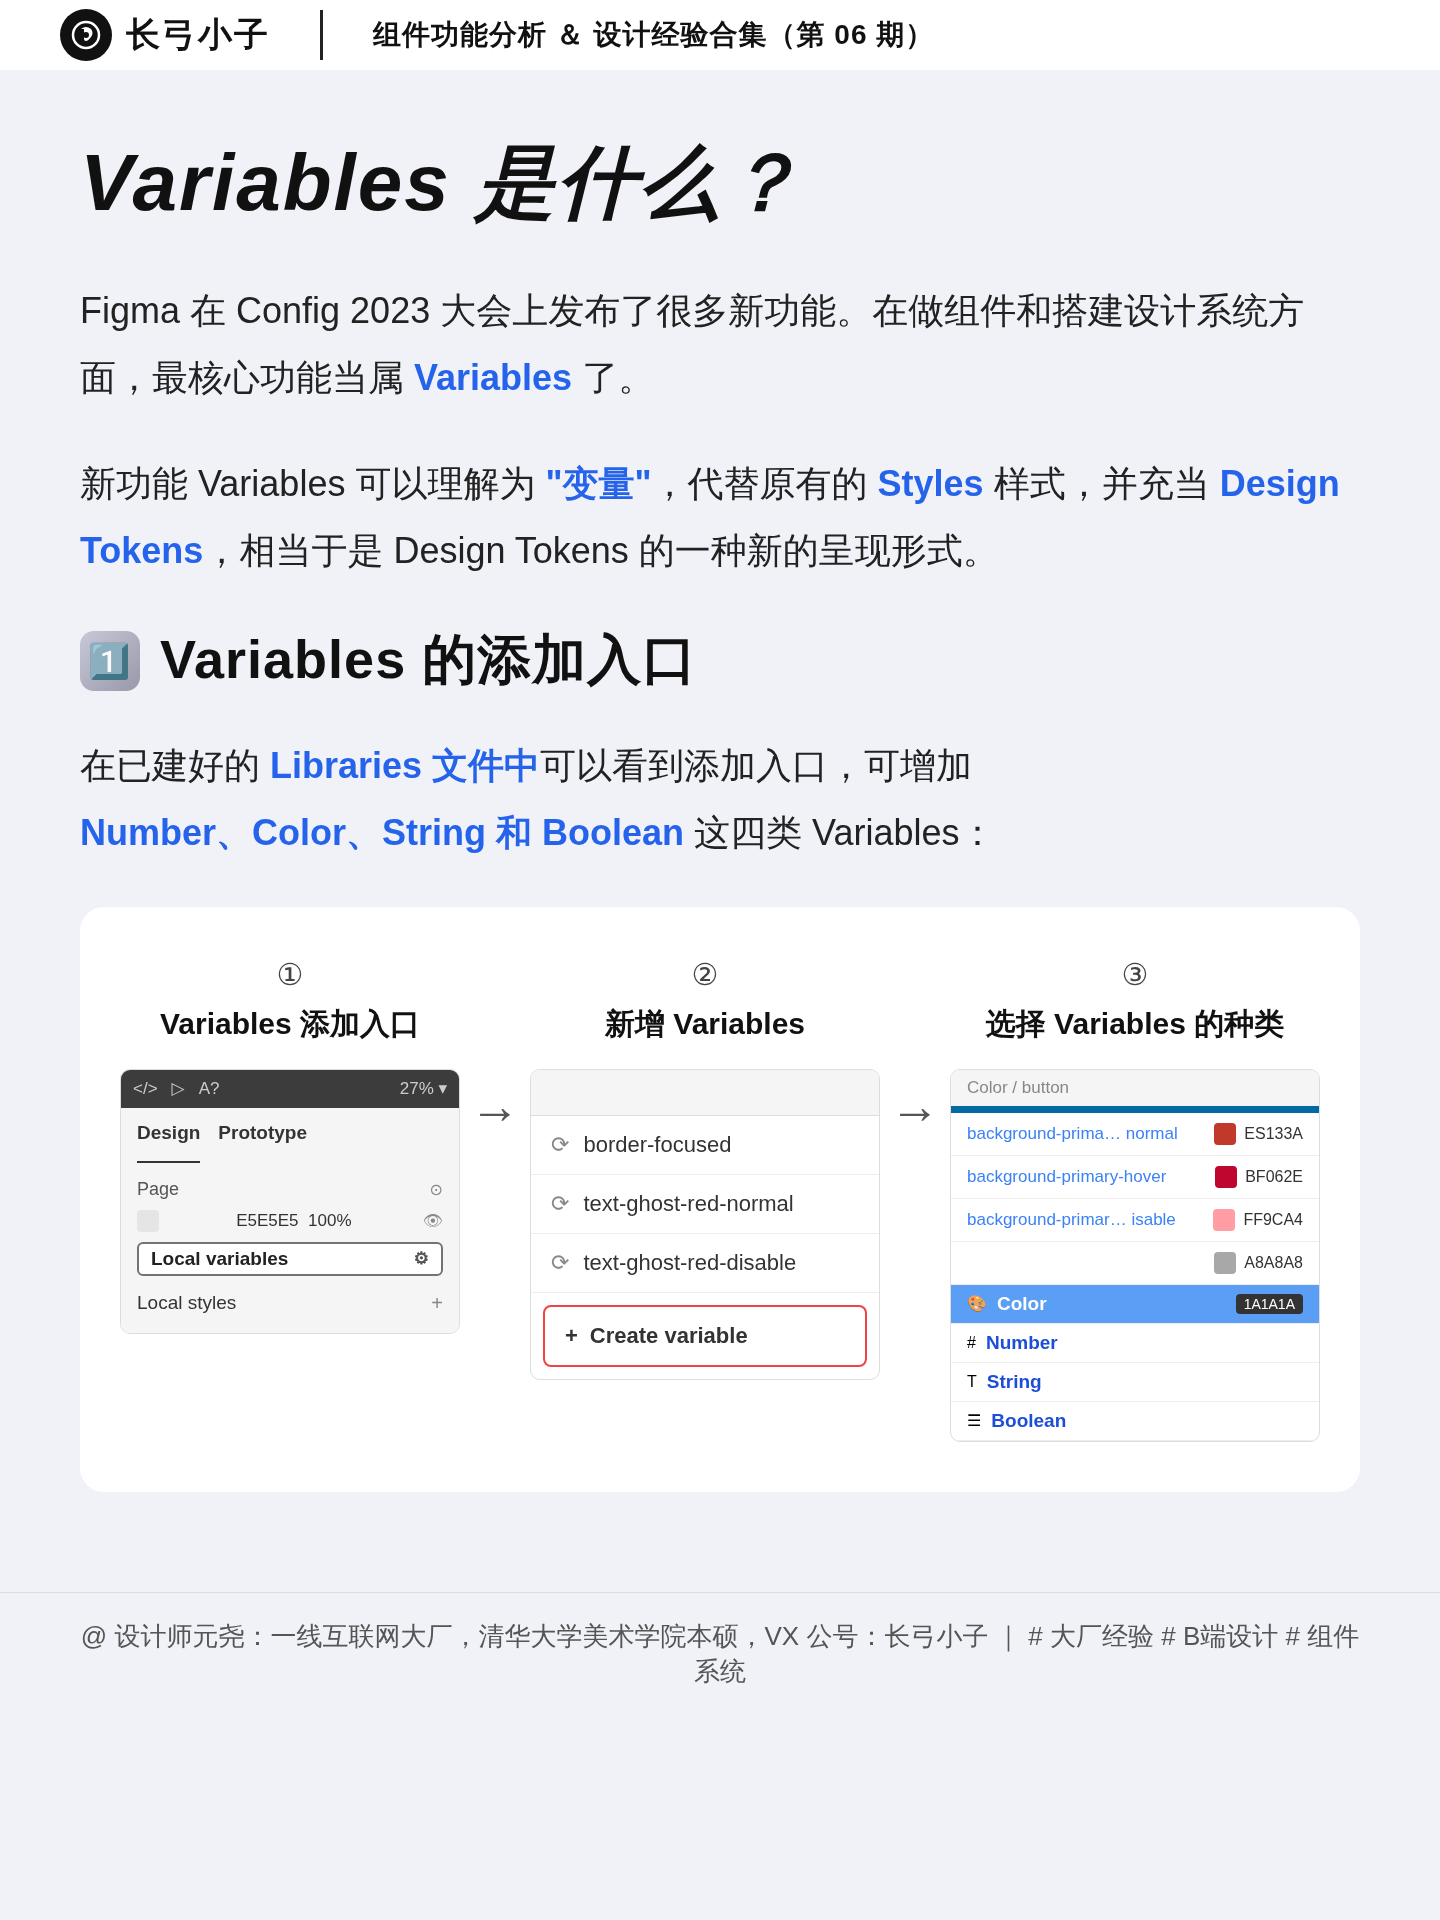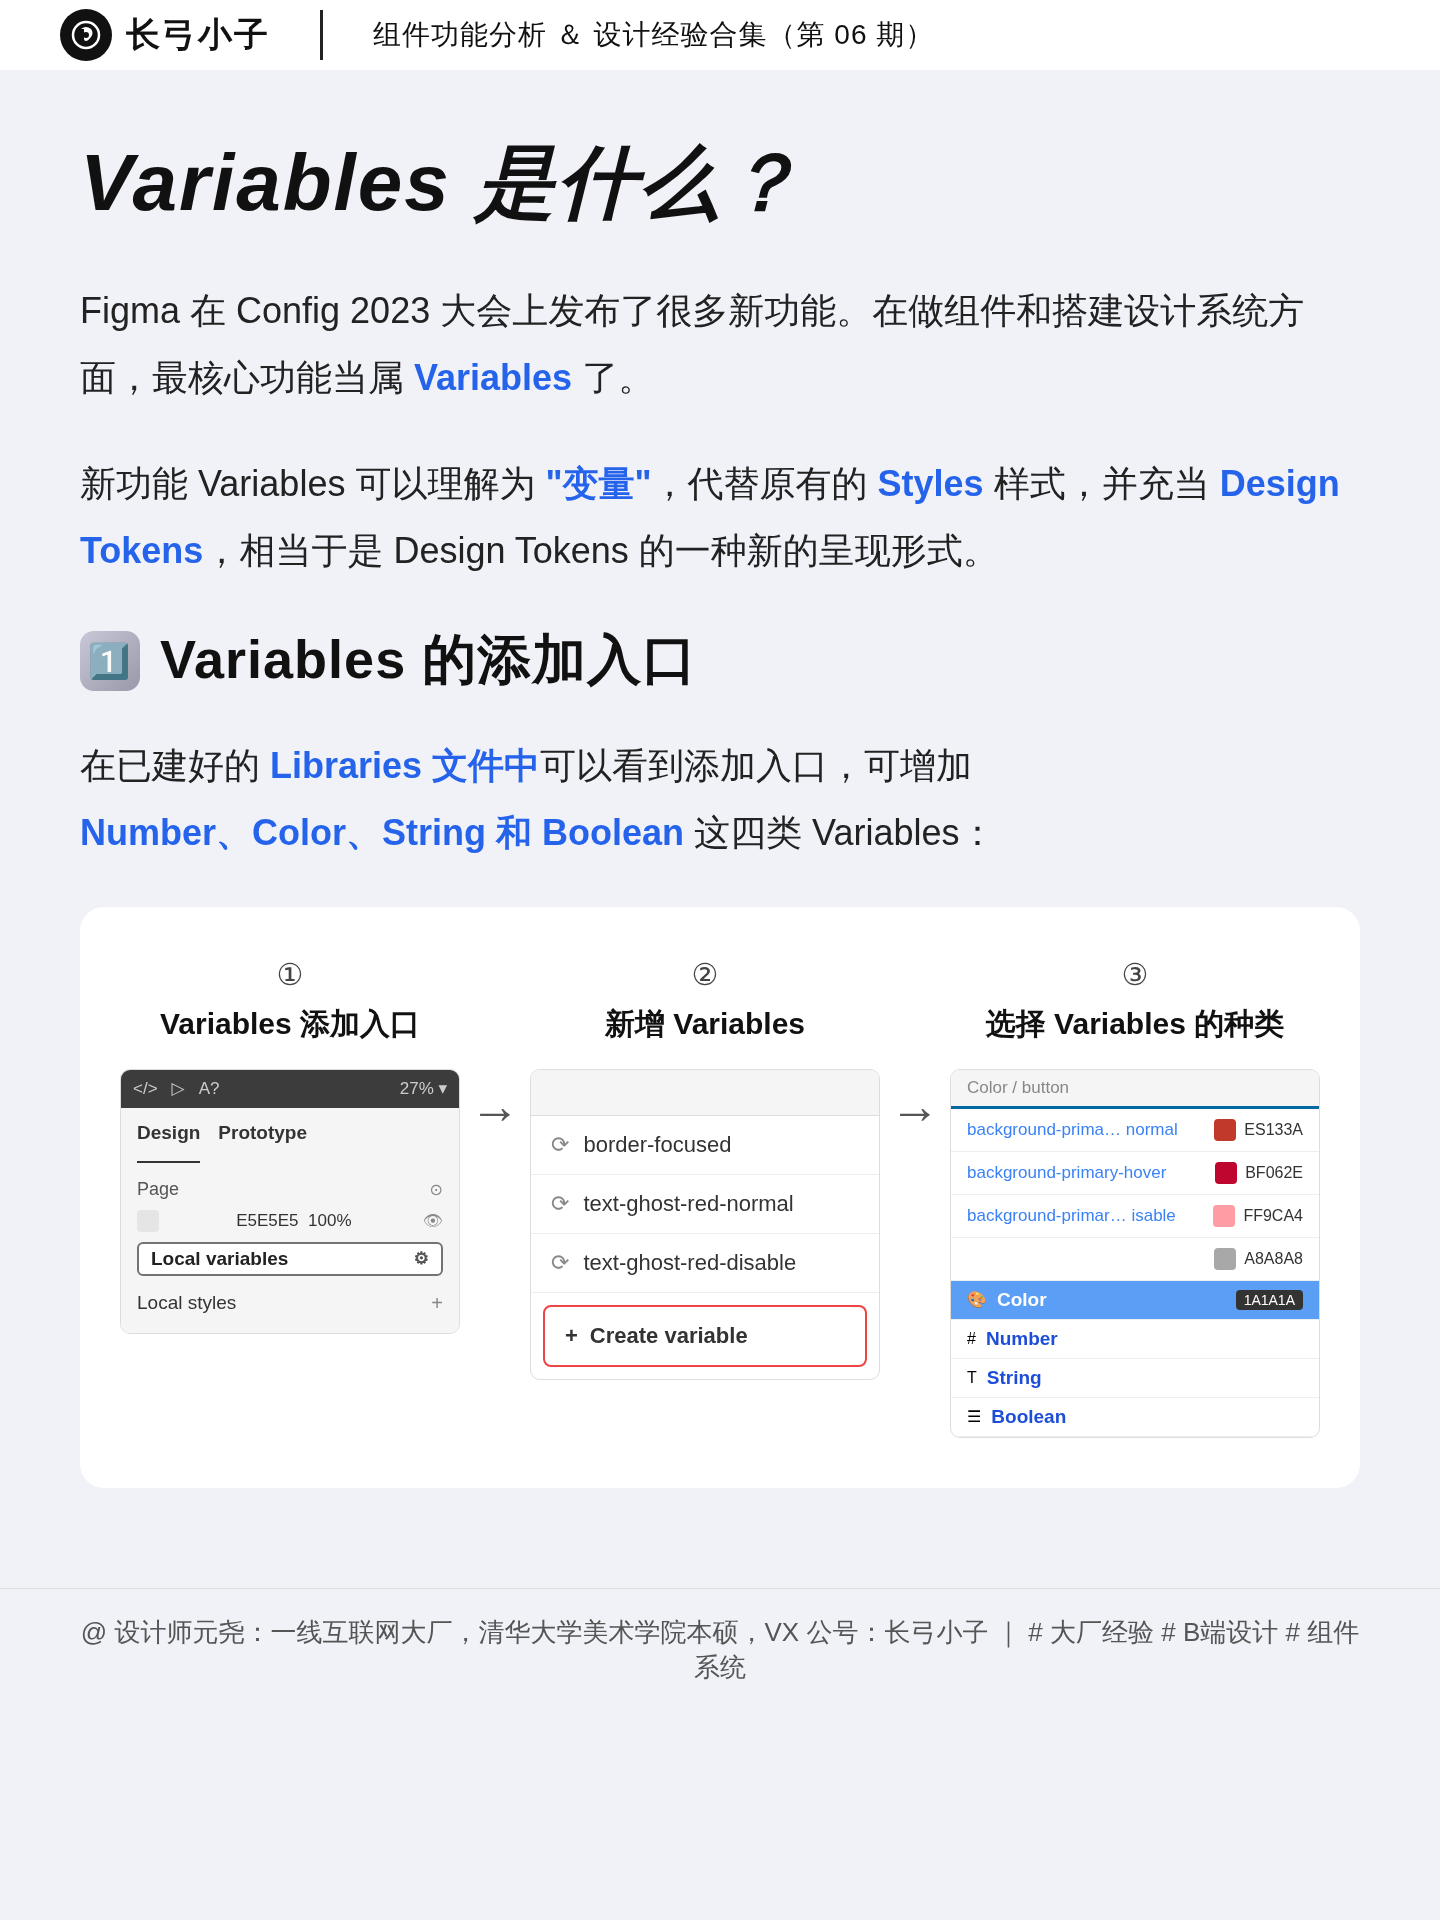--- a/index.html
+++ b/index.html
@@ -45,21 +45,21 @@
     }
     .header-divider {
       width: 3px;
       height: 50px;
       background: #222;
       margin: 0 50px;
     }
     .header-title {
       font-size: 28px;
       color: #111;
-      font-weight: 400;
+      font-weight: 700;
       letter-spacing: 1px;
     }
 
     
     .main {
       padding: 60px 80px 80px 80px;
     }
 
     
     .section-title-01 {
@@ -309,21 +309,21 @@
       border-radius: 10px;
       background: #fff;
       overflow: hidden;
       font-size: 19px;
     }
     .types-panel-header {
       background: #f5f5f5;
       padding: 8px 16px;
       font-size: 17px;
       color: #888;
-      border-bottom: 3px solid #0369a1;
+      border-bottom: 7px solid #0369a1;
     }
     .types-row {
       display: flex;
       align-items: center;
       justify-content: space-between;
       padding: 10px 16px;
       border-bottom: 1px solid #eee;
       font-size: 18px;
       color: #333;
     }

